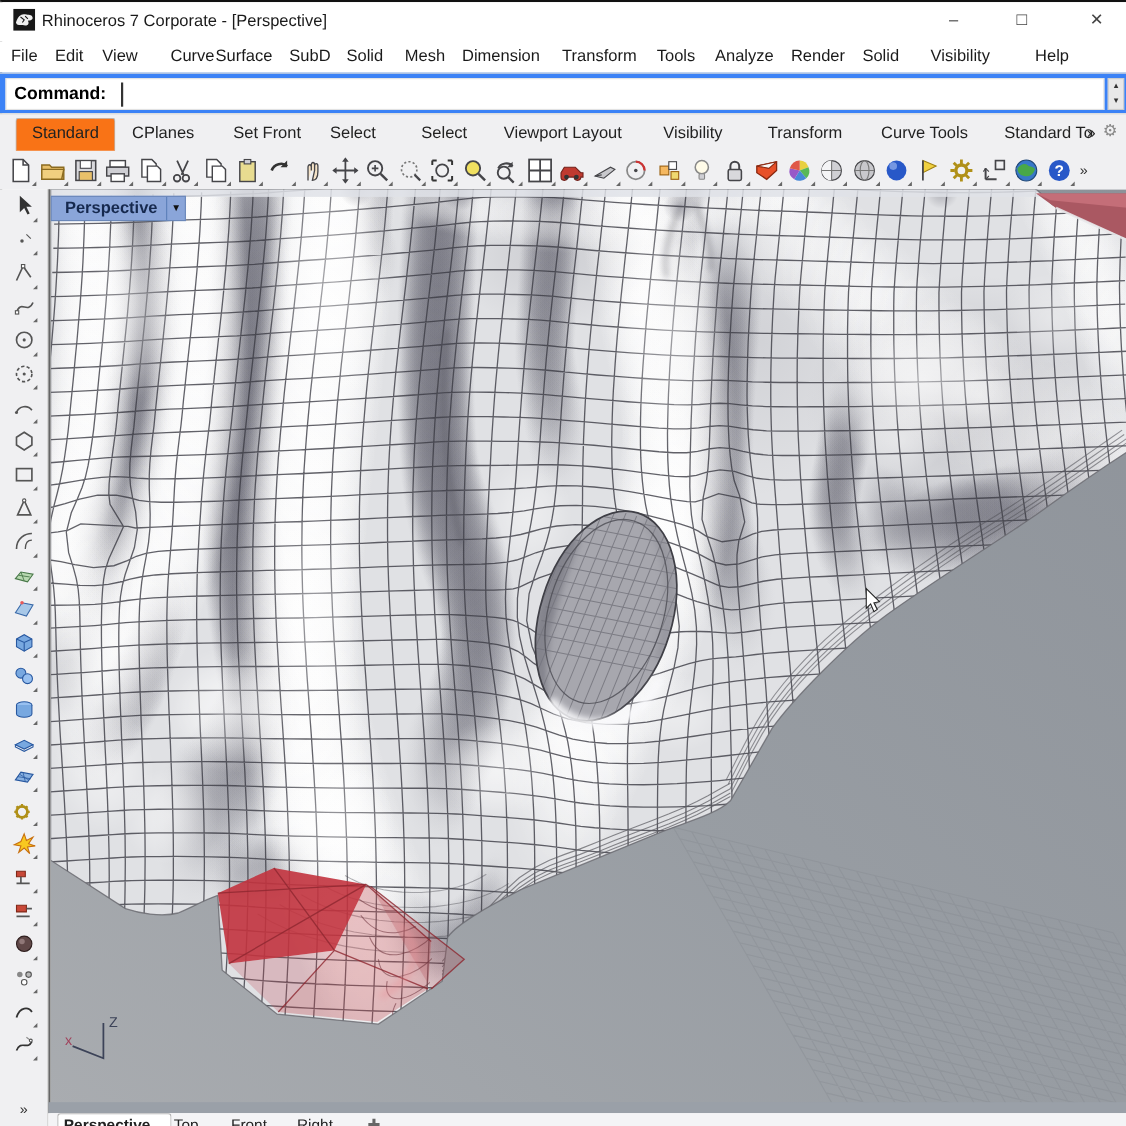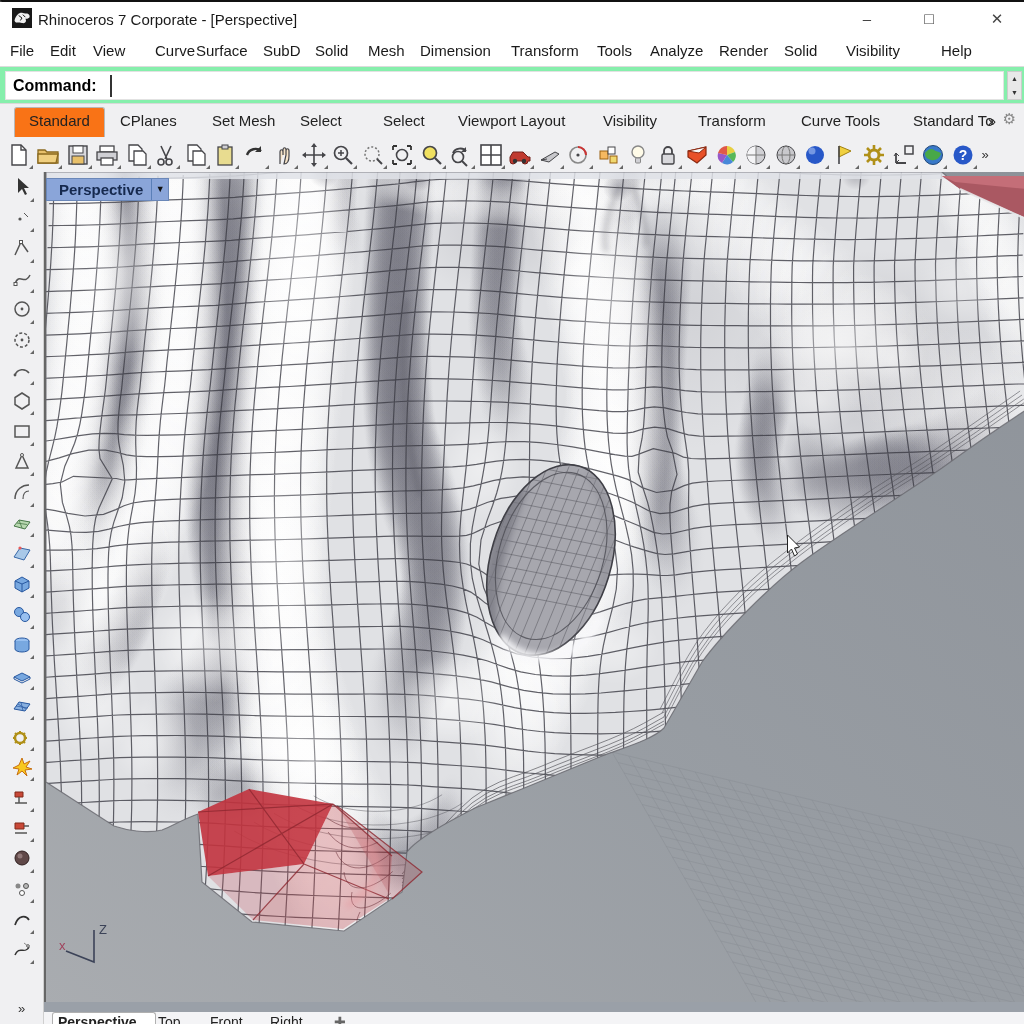--- a/index.html
+++ b/index.html
@@ -2,21 +2,21 @@
 <html><head><meta charset="utf-8"><style>
 *{margin:0;padding:0;box-sizing:border-box}
 html,body{width:1024px;height:1024px;overflow:hidden;background:#fff;font-family:"Liberation Sans",sans-serif}
 .win{position:absolute;inset:0;border-top:2px solid #111;border-left:2px solid #444}
 .titlebar{position:absolute;left:0;top:2px;width:100%;height:36px;background:#fff}
 .titlebar .ico{position:absolute;left:12px;top:6px;width:20px;height:20px}
 .titlebar .txt{position:absolute;left:38px;top:9px;font-size:15px;color:#1a1a1a}
 .wbtn{position:absolute;top:0;height:34px;width:46px;color:#444;font-size:15px;text-align:center;line-height:34px}
 .menubar{position:absolute;left:0;top:38px;width:100%;height:28px;background:#fff;font-size:15px;color:#1a1a1a}
 .menubar span{position:absolute;top:4px}
-.cmdrow{position:absolute;left:0;top:66px;width:100%;height:37px;background:#86efac;border-top:1px solid #dcdcdc}
+.cmdrow{position:absolute;left:0;top:66px;width:100%;height:37px;background:#3b82f6;border-top:1px solid #dcdcdc}
 .cmdfield{position:absolute;left:5px;top:4px;right:20px;height:29px;background:#fff;border:1px solid #e2e2e2}
 .cmdfield b{position:absolute;left:7px;top:5px;font-size:16px;color:#000}
 .caret{position:absolute;left:104px;top:3px;width:1.5px;height:22px;background:#333}
 .spin{position:absolute;right:2px;top:4px;width:15px;height:29px;background:#e8e8e8;border:1px solid #ccc;font-size:7px;color:#333;text-align:center;line-height:14px}
 .toolblock{position:absolute;left:0;top:103px;width:100%;height:69px;background:#f0f0f2;border-top:1px solid #d8d8d8}
 .tabrow{position:absolute;left:0;top:3px;width:100%;height:31px;font-size:15px;color:#222}
 .tab{position:absolute;top:5px}
 .tab.active{background:#f97316;border:1px solid #b8b8b8;border-bottom:none;border-radius:3px 3px 0 0;padding:4px 14px 8px 14px;top:0px;left:14px}
 .iconrow{position:absolute;left:4px;top:36px;height:33px;display:flex}
 .ti{position:relative;width:29.5px;height:30px;display:flex;align-items:center;justify-content:center}
@@ -69,21 +69,21 @@
   <div class="cmdfield">
       <b>Command:</b>
       <span class="caret"></span>
     </div>
   <div class="spin">▲<br>▼</div>
 </div>
 <div class="toolblock">
   <div class="tabrow">
       <span class="tab active">Standard</span>
       <span class="tab" style="left:120px">CPlanes</span>
-      <span class="tab" style="left:212px">Set Mesh</span>
+      <span class="tab" style="left:212px">Set Front</span>
       <span class="tab" style="left:300px">Select</span>
       <span class="tab" style="left:383px">Select</span>
       <span class="tab" style="left:458px">Viewport Layout</span>
       <span class="tab" style="left:603px">Visibility</span>
       <span class="tab" style="left:698px">Transform</span>
       <span class="tab" style="left:801px">Curve Tools</span>
       <span class="tab" style="left:913px">Standard To</span>
       <span style="position:absolute;right:28px;top:5px">»</span>
       <span style="position:absolute;right:8px;top:3px;color:#888">⚙</span>
     </div>

